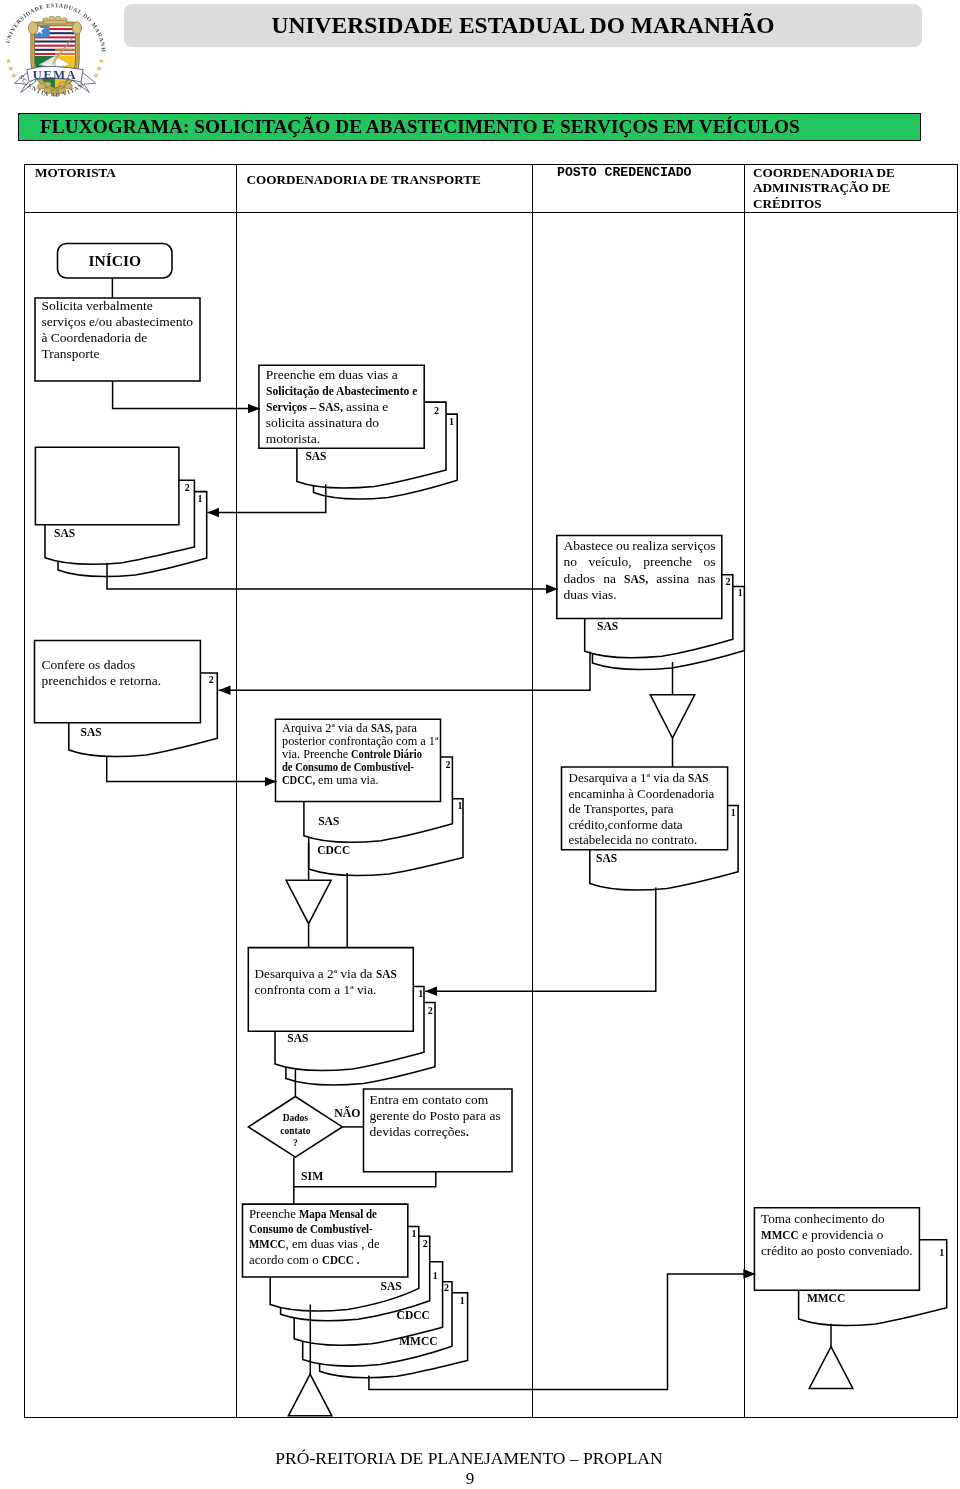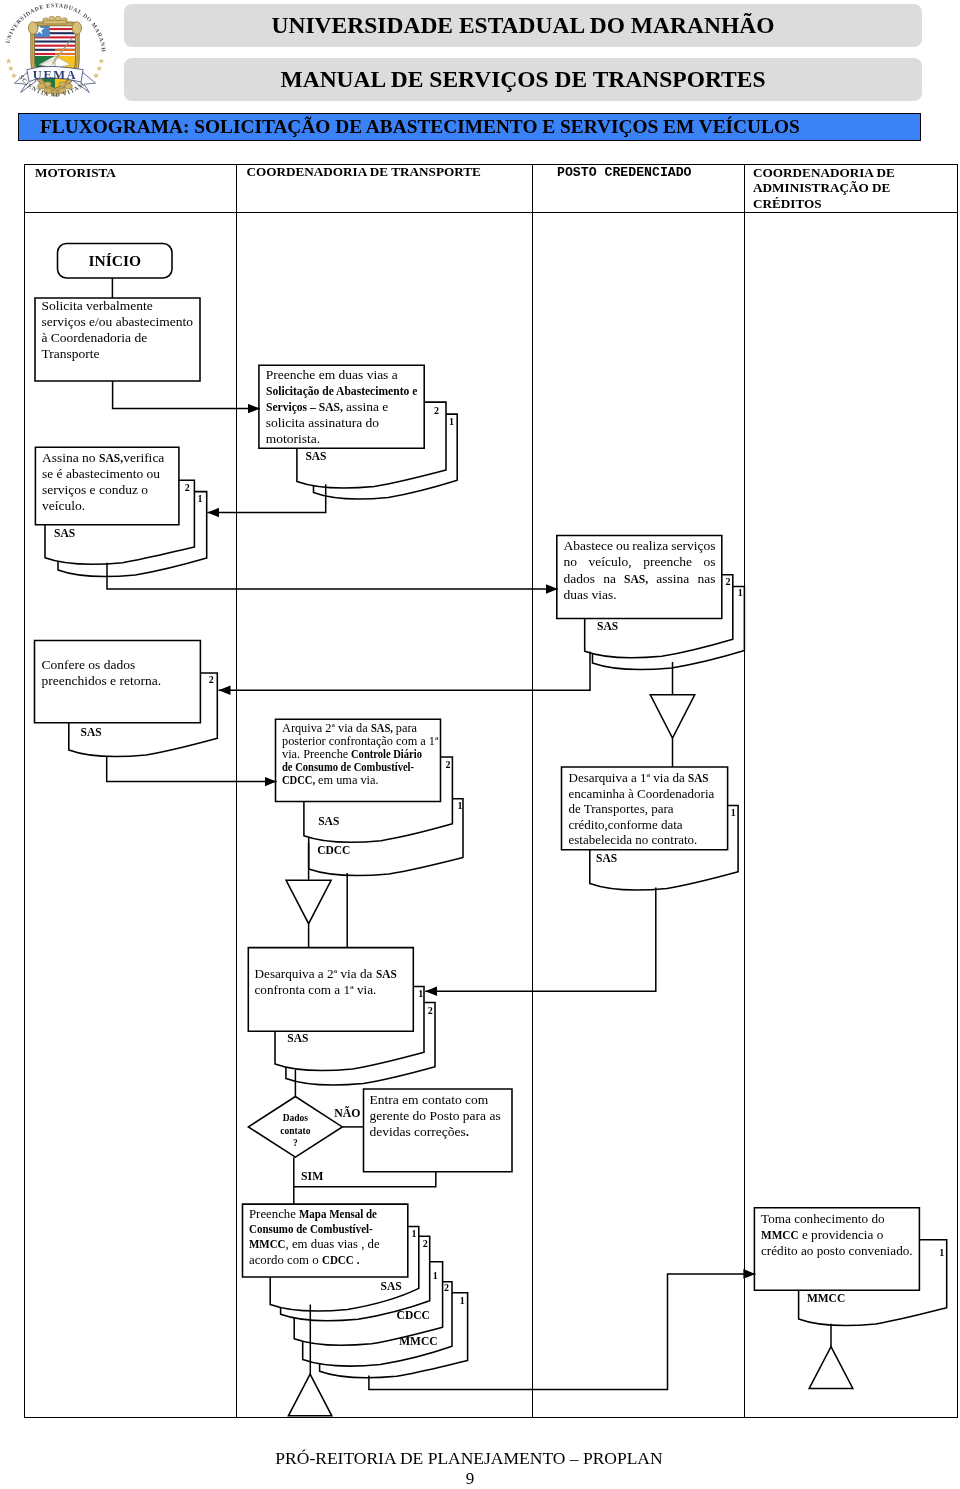--- a/index.html
+++ b/index.html
@@ -4,21 +4,21 @@
 <style>
   html,body{margin:0;padding:0;background:#fff;}
   body{width:960px;height:1489px;position:relative;
        font-family:"Liberation Serif",serif;color:#000;overflow:hidden;}
   #page{position:absolute;left:0;top:0;width:960px;height:1489px;}
 
   .hdrbar{position:absolute;background:#dcdcdc;border-radius:8px;
           display:flex;align-items:center;justify-content:center;}
   .hdrbar .t{font-weight:bold;font-size:23.5px;letter-spacing:0px;}
 
-  #fluxbox{position:absolute;background:#3b82f6;border:1.7px solid #000;
+  #fluxbox{position:absolute;background:#22c55e;border:1.7px solid #000;
            display:flex;align-items:center;justify-content:flex-start;padding-left:21px;box-sizing:border-box;}
   #fluxbox .t{font-weight:bold;font-size:19.35px;}
 
   svg#flow{position:absolute;left:0;top:0;width:960px;height:1489px;
            pointer-events:none;}
 
   .colhdr{position:absolute;font-weight:bold;font-size:13.2px;line-height:15.4px;}
 
   .node{position:absolute;font-size:13.5px;line-height:16.1px;white-space:nowrap;}
   .node .ln{white-space:nowrap;}
@@ -128,29 +128,26 @@
       <path d="M21 136 l1.6 4 h4.3l-3.5 2.6 1.3 4.2 -3.7-2.7 -3.7 2.7 1.3-4.2 -3.5-2.6 h4.3 Z"></path>
       <path d="M189 108 l1.6 4 h4.3l-3.5 2.6 1.3 4.2 -3.7-2.7 -3.7 2.7 1.3-4.2 -3.5-2.6 h4.3 Z"></path>
       <path d="M185 122 l1.6 4 h4.3l-3.5 2.6 1.3 4.2 -3.7-2.7 -3.7 2.7 1.3-4.2 -3.5-2.6 h4.3 Z"></path>
       <path d="M179 136 l1.6 4 h4.3l-3.5 2.6 1.3 4.2 -3.7-2.7 -3.7 2.7 1.3-4.2 -3.5-2.6 h4.3 Z"></path>
     </g>
   </svg>
 
   <div class="hdrbar" id="bar1" style="left:124px;top:4px;width:798px;height:43px;">
     <span class="t">UNIVERSIDADE ESTADUAL DO MARANHÃO</span>
   </div>
-  <div class="hdrbar" id="bar2" style="left:124px;top:58px;width:798px;height:43px;">
-    <span class="t">MANUAL DE SERVIÇOS DE TRANSPORTES</span>
-  </div>
   <div id="fluxbox" style="left:18px;top:113px;width:903px;height:28px;">
     <span class="t">FLUXOGRAMA: SOLICITAÇÃO DE ABASTECIMENTO E SERVIÇOS EM VEÍCULOS</span>
   </div>
 
   <div class="colhdr" style="left:35.0px;top:164.9px;width:200px;">MOTORISTA</div>
-  <div class="colhdr" style="left:246.4px;top:164px;width:290px;">COORDENADORIA  DE TRANSPORTE</div>
+  <div class="colhdr" style="left:246.4px;top:172px;width:290px;">COORDENADORIA  DE TRANSPORTE</div>
   <div class="colhdr" style="left:557.0px;top:164.9px;width:190px;font-family:Liberation Mono, monospace;">POSTO CREDENCIADO</div>
   <div class="colhdr" style="left:753.0px;top:164.9px;width:185px;">COORDENADORIA DE ADMINISTRAÇÃO DE CRÉDITOS</div>
 
   <svg id="flow" viewBox="0 0 960 1489">
     <defs>
       <marker id="arw" markerWidth="13" markerHeight="11" refX="12" refY="5" orient="auto" markerUnits="userSpaceOnUse">
         <path d="M0 0.2 L12 5 L0 9.8 Z" fill="#000"></path>
       </marker>
     </defs>
     <g id="table-grid" stroke="#000" fill="none" stroke-width="1.2" shape-rendering="crispEdges">
@@ -245,34 +242,20 @@
     <div class="ln">
       <span class="bc" style="margin-right: -12.87px;">Serviços – SAS,</span><span>&nbsp;assina e</span>
     </div>
     <div class="ln">
       <span>solicita assinatura do</span>
     </div>
     <div class="ln">
       <span>motorista.</span>
     </div>
   </div>
-  <div class="node" style="left:42.0px;top:449.5px;font-size:13.5px;line-height:16.3px;">
-    <div class="ln">
-      <span>Assina no&nbsp;</span><span class="bc" style="margin-right: -4.004px;">SAS,</span><span>verifica</span>
-    </div>
-    <div class="ln">
-      <span>se é abastecimento ou</span>
-    </div>
-    <div class="ln">
-      <span>serviços e conduz o</span>
-    </div>
-    <div class="ln">
-      <span>veículo.</span>
-    </div>
-  </div>
   <div class="node" style="left:563.5px;top:538.0px;width:152px;font-size:13.5px;line-height:16.3px;">
     <div class="ln jst">
       <span>Abastece</span>
         <span>ou</span>
         <span>realiza</span>
         <span>serviços</span>
     </div>
     <div class="ln jst">
       <span>no</span>
         <span>veículo,</span>

